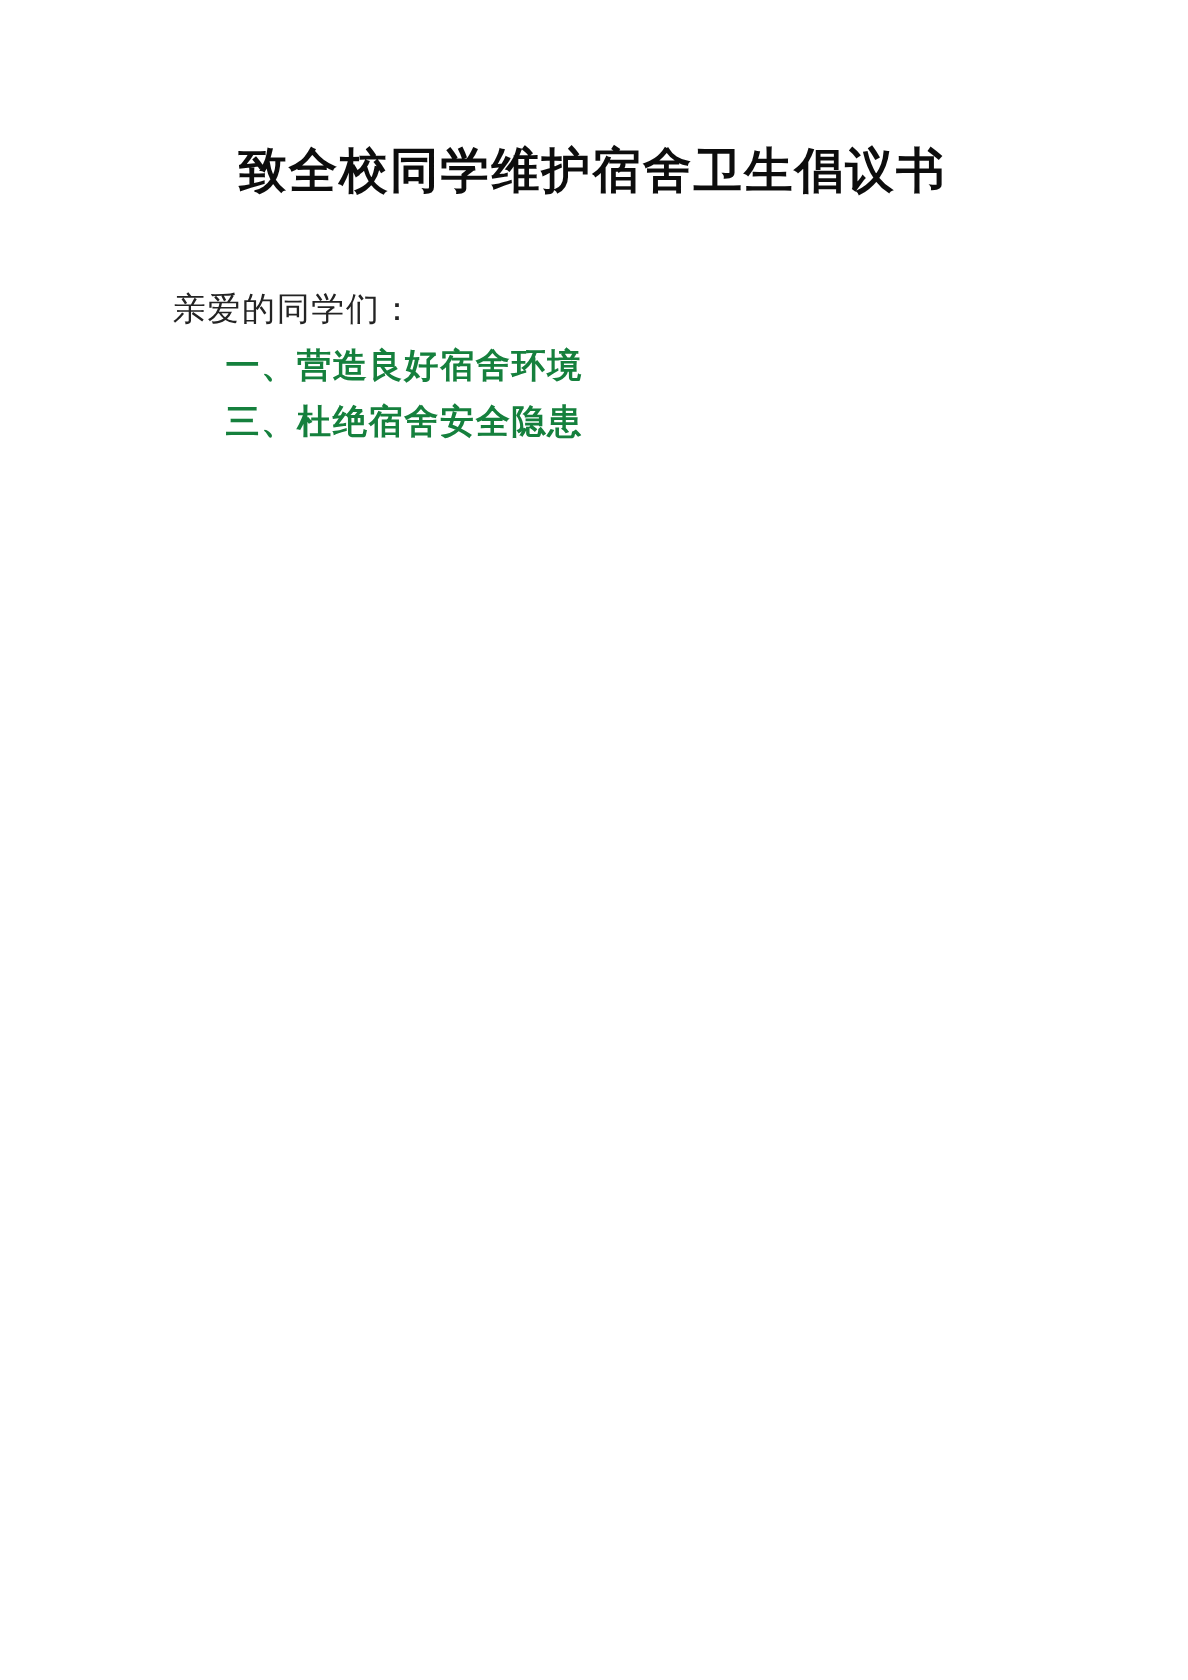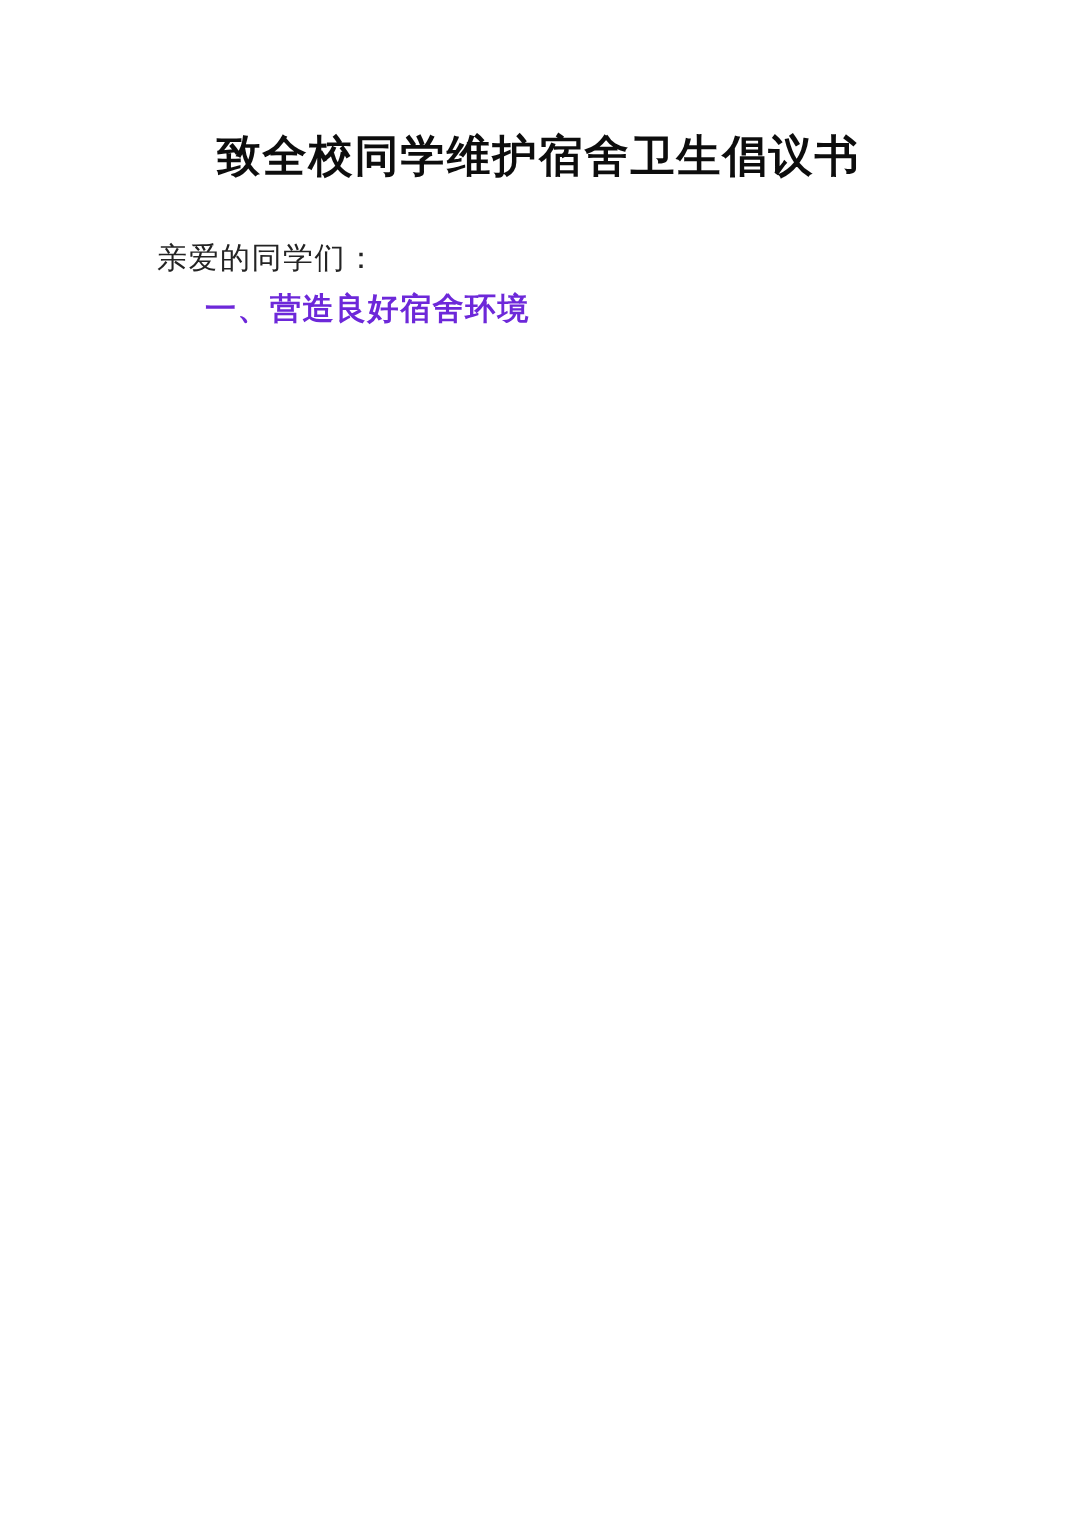--- a/index.html
+++ b/index.html
@@ -26,22 +26,22 @@
     font-family: "Liberation Sans", "DejaVu Sans", sans-serif;
     font-weight: 700;
     font-size: 44px;
     line-height: 58px;
     letter-spacing: 2px;
     text-align: center;
     color: #0d0d0d;
     white-space: nowrap;
   }
   .doc-body {
-    margin-top: 50px;
-    font-family: Liberation Mono, monospace;
+    margin-top: 72px;
+    font-family: Liberation Sans, sans-serif;
     font-size: 30px;
     line-height: 50.9px;
     letter-spacing: 1.5px;
     text-align: justify;
     color: #232323;
   }
   .doc-body p, .doc-body h2 {
     margin: 0;
     padding: 0;
   }
@@ -49,37 +49,38 @@
     text-indent: 2em;
   }
   .salutation {
     text-indent: 0;
   }
   .section-heading {
     font-size: 31px;
     font-weight: 700;
     text-indent: 48px;
     letter-spacing: 1.5px;
-    color: #6d28d9;
+    color: #15803d;
   }
 </style>
 </head>
 <body>
 
 <div class="page">
 
   <h1 class="doc-title">致全校同学维护宿舍卫生倡议书</h1>
 
   <div class="doc-body">
 
     <p class="salutation">亲爱的同学们：</p>
 
 
     <h2 class="section-heading">一、营造良好宿舍环境</h2>
 
 
 
 
+    <h2 class="section-heading">三、杜绝宿舍安全隐患</h2>
 
     <p class="para"></p>
 
   </div>
 </div>
 
 </body></html>

